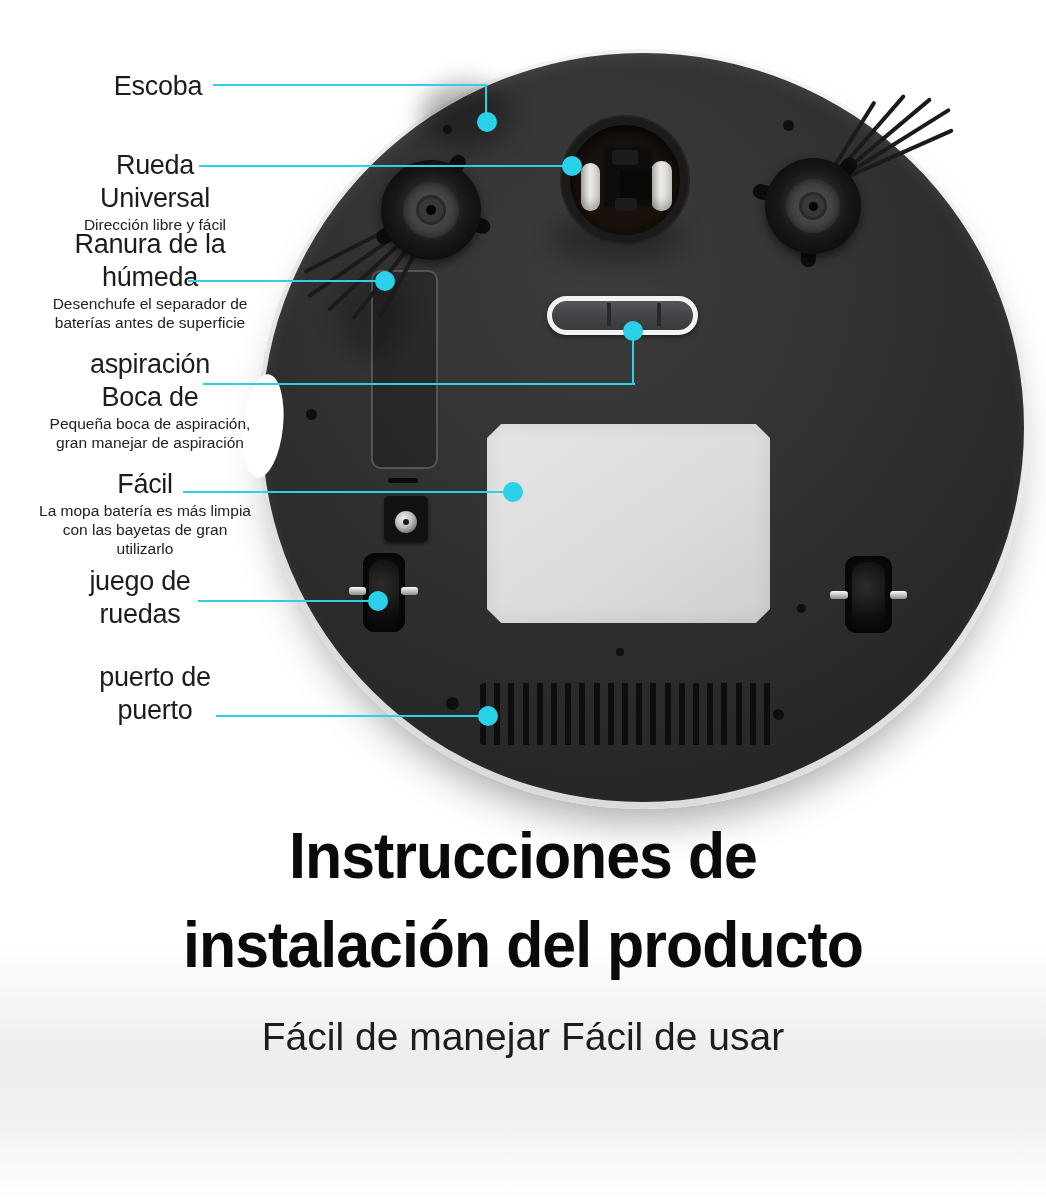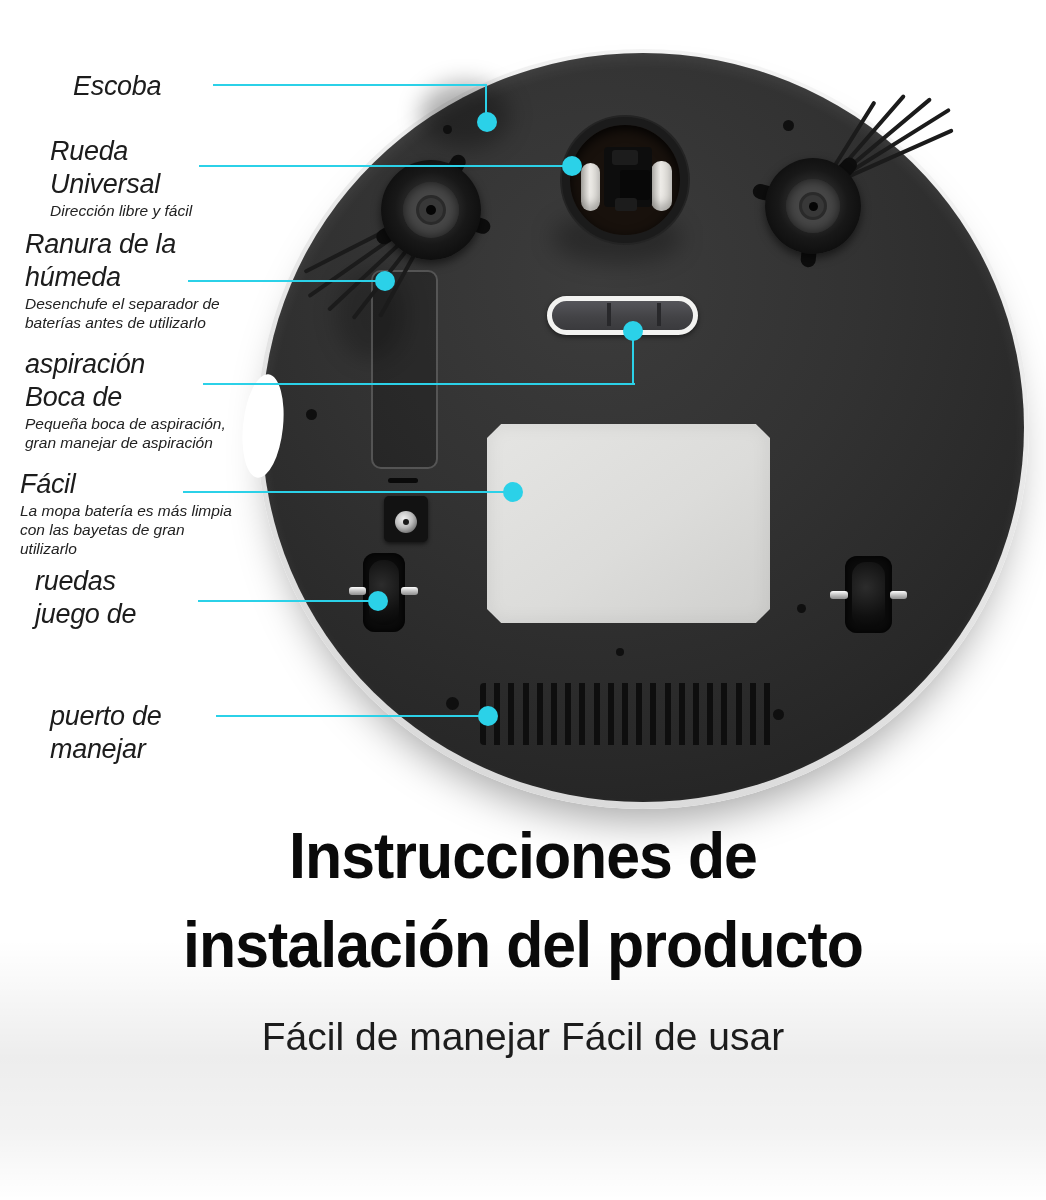--- a/index.html
+++ b/index.html
@@ -68,21 +68,21 @@
   .strand { position:absolute; height:4px; background:#1b1b1b; border-radius:2px; }
   .arm { position:absolute; width:62px; height:15px; background:#0d0d0d; border-radius:8px; transform-origin:0 50%; }
   .hub { position:absolute; border-radius:50%;
     background:radial-gradient(circle at 50% 48%, #3a3a3a 0%, #2d2d2d 28%, #181818 50%, #0e0e0e 74%, #1b1b1b 100%);
     box-shadow:0 4px 10px rgba(0,0,0,0.55); }
   .hub-ring { position:absolute; border-radius:50%; background:#474747; box-shadow:inset 0 0 12px rgba(0,0,0,0.65); }
   .hub-cap { position:absolute; border-radius:50%; background:#383838; border:3px solid #2a2a2a; }
   .hub-hole { position:absolute; border-radius:50%; background:#050505; }
 
   
-  .callout { position:absolute; color:#1c1c1c;font-style:italic; }
+  .callout { position:absolute; text-align:center; color:#1c1c1c; }
   .callout .t { font-size:27px; line-height:33px; font-weight:400; letter-spacing:-0.3px; }
   .callout .d { font-size:15.5px; line-height:19px; color:#222; }
   .lead { position:absolute; height:2px; background:var(--accent); }
   .lead-v { position:absolute; width:2px; background:var(--accent); }
   .dot { position:absolute; width:20px; height:20px; border-radius:50%; background:var(--accent); }
 
   
   .title { position:absolute; left:0; top:812px; width:1046px; text-align:center; color:#0a0a0a;
     font-size:64px; line-height:89px; font-weight:bold; letter-spacing:-1px; transform:scaleX(0.95); }
   .subtitle { position:absolute; left:0; top:1013px; width:1046px; text-align:center; color:#1c1c1c;
@@ -170,55 +170,55 @@
     <div class="hub" style="left:765px;top:158px;width:96px;height:96px;"></div>
     <div class="hub-ring" style="left:786px;top:179px;width:54px;height:54px;"></div>
     <div class="hub-cap" style="left:799px;top:192px;width:28px;height:28px;"></div>
     <div class="hub-hole" style="left:809px;top:202px;width:9px;height:9px;"></div>
   </div>
 
   <div class="callout" style="left:73px;top:70px;width:170px;">
     <div class="t">Escoba</div>
   </div>
 
-  <div class="callout" style="left:50px;top:135px;width:210px;">
+  <div class="callout" style="left:50px;top:149px;width:210px;">
     <div class="t">Rueda</div>
     <div class="t">Universal</div>
     <div class="d">Dirección libre y fácil</div>
   </div>
 
   <div class="callout" style="left:25px;top:228px;width:250px;">
     <div class="t">Ranura de la</div>
     <div class="t">húmeda</div>
     <div class="d">Desenchufe el separador de</div>
-    <div class="d">baterías antes de utilizarlo</div>
+    <div class="d">baterías antes de superficie</div>
   </div>
 
   <div class="callout" style="left:25px;top:348px;width:250px;">
     <div class="t">aspiración</div>
     <div class="t">Boca de</div>
     <div class="d">Pequeña boca de aspiración,</div>
     <div class="d">gran manejar de aspiración</div>
   </div>
 
   <div class="callout" style="left:20px;top:468px;width:250px;">
     <div class="t">Fácil</div>
     <div class="d">La mopa batería es más limpia</div>
     <div class="d">con las bayetas de gran</div>
     <div class="d">utilizarlo</div>
   </div>
 
   <div class="callout" style="left:35px;top:565px;width:210px;">
+    <div class="t">juego de</div>
     <div class="t">ruedas</div>
-    <div class="t">juego de</div>
-  </div>
-
-  <div class="callout" style="left:50px;top:700px;width:210px;">
+  </div>
+
+  <div class="callout" style="left:50px;top:661px;width:210px;">
     <div class="t">puerto de</div>
-    <div class="t">manejar</div>
+    <div class="t">puerto</div>
   </div>
 
   <div class="lead" style="left:213px;top:84px;width:274px;"></div>
   <div class="lead-v" style="left:485px;top:84px;height:32px;"></div>
   <div class="dot" style="left:477px;top:112px;"></div>
 
   <div class="lead" style="left:199px;top:165px;width:364px;"></div>
   <div class="dot" style="left:562px;top:156px;"></div>
 
   <div class="lead" style="left:188px;top:280px;width:188px;"></div>

